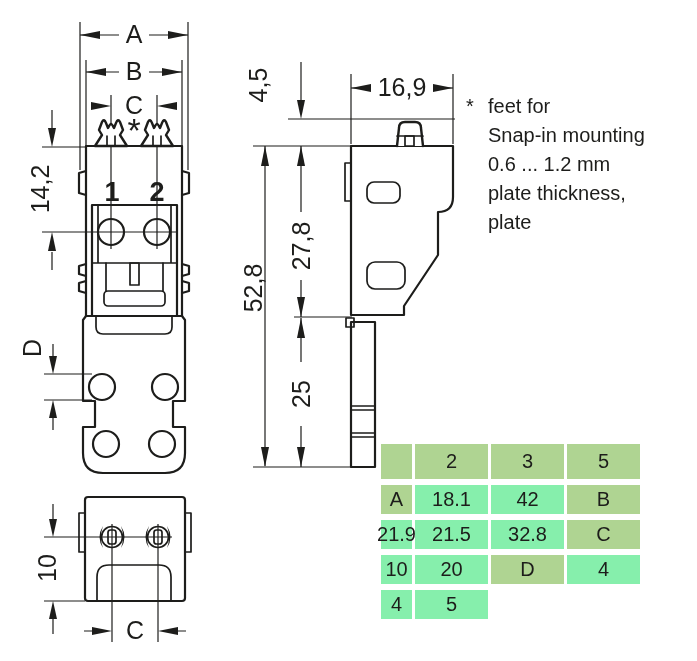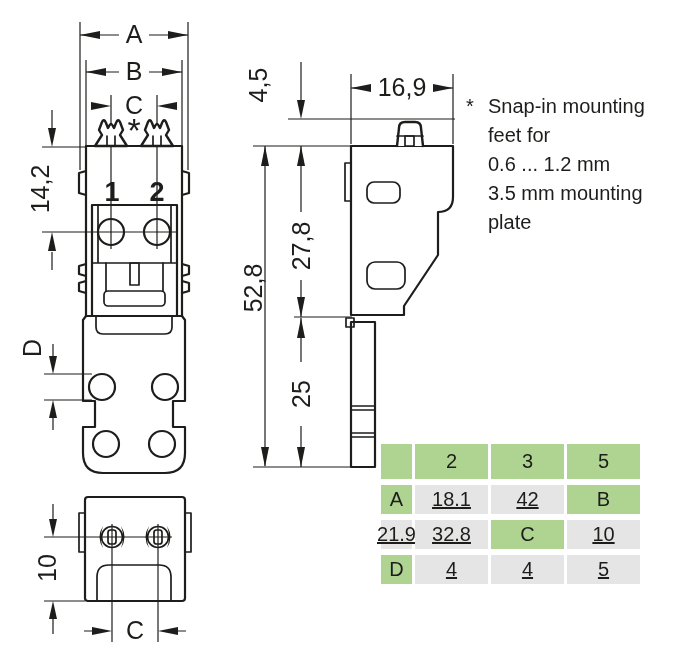--- a/index.html
+++ b/index.html
@@ -25,21 +25,21 @@
   .note-lines div{white-space:nowrap;}
 
   
   .dim-table{position:absolute;left:381px;top:444px;display:grid;
              grid-template-columns:31px 73px 73px 73px;
              grid-template-rows:35px 29px 29px 29px 29px;
              column-gap:3px;row-gap:6px;
              font-size:20px;}
   .tc{display:flex;align-items:center;justify-content:center;}
   .tc.green{background:#afd492;}
-  .tc.gray{background:#e5e5e5;text-decoration:underline;}
+  .tc.gray{background:#86efac;}
 </style>
 </head>
 <body>
 
 <div class="stage">
 
 <svg width="697" height="661" viewBox="0 0 697 661">
 
   <g>
 
@@ -225,44 +225,46 @@
       <polygon class="arr" points="112,631 92,627 92,635"></polygon>
       <polygon class="arr" points="158,631 178,627 178,635"></polygon>
       <text class="dl" x="135" y="639">C</text>
     </g>
   </g>
 </svg>
 
 <div class="note">
   <span class="note-marker">*</span>
   <div class="note-lines">
+    <div>feet for</div>
     <div>Snap-in mounting</div>
-    <div>feet for</div>
     <div>0.6 ... 1.2 mm</div>
-    <div>3.5 mm mounting</div>
+    <div>plate thickness,</div>
     <div>plate</div>
   </div>
 </div>
 
 <div class="dim-table">
   <div class="tc green"></div>
   <div class="tc green">2</div>
   <div class="tc green">3</div>
   <div class="tc green">5</div>
 
   <div class="tc green">A</div>
   <div class="tc gray">18.1</div>
   <div class="tc gray">42</div>
 
   <div class="tc green">B</div>
   <div class="tc gray">21.9</div>
+  <div class="tc gray">21.5</div>
   <div class="tc gray">32.8</div>
 
   <div class="tc green">C</div>
   <div class="tc gray">10</div>
+  <div class="tc gray">20</div>
 
   <div class="tc green">D</div>
   <div class="tc gray">4</div>
   <div class="tc gray">4</div>
   <div class="tc gray">5</div>
 </div>
 
 </div>
 
 </body></html>

